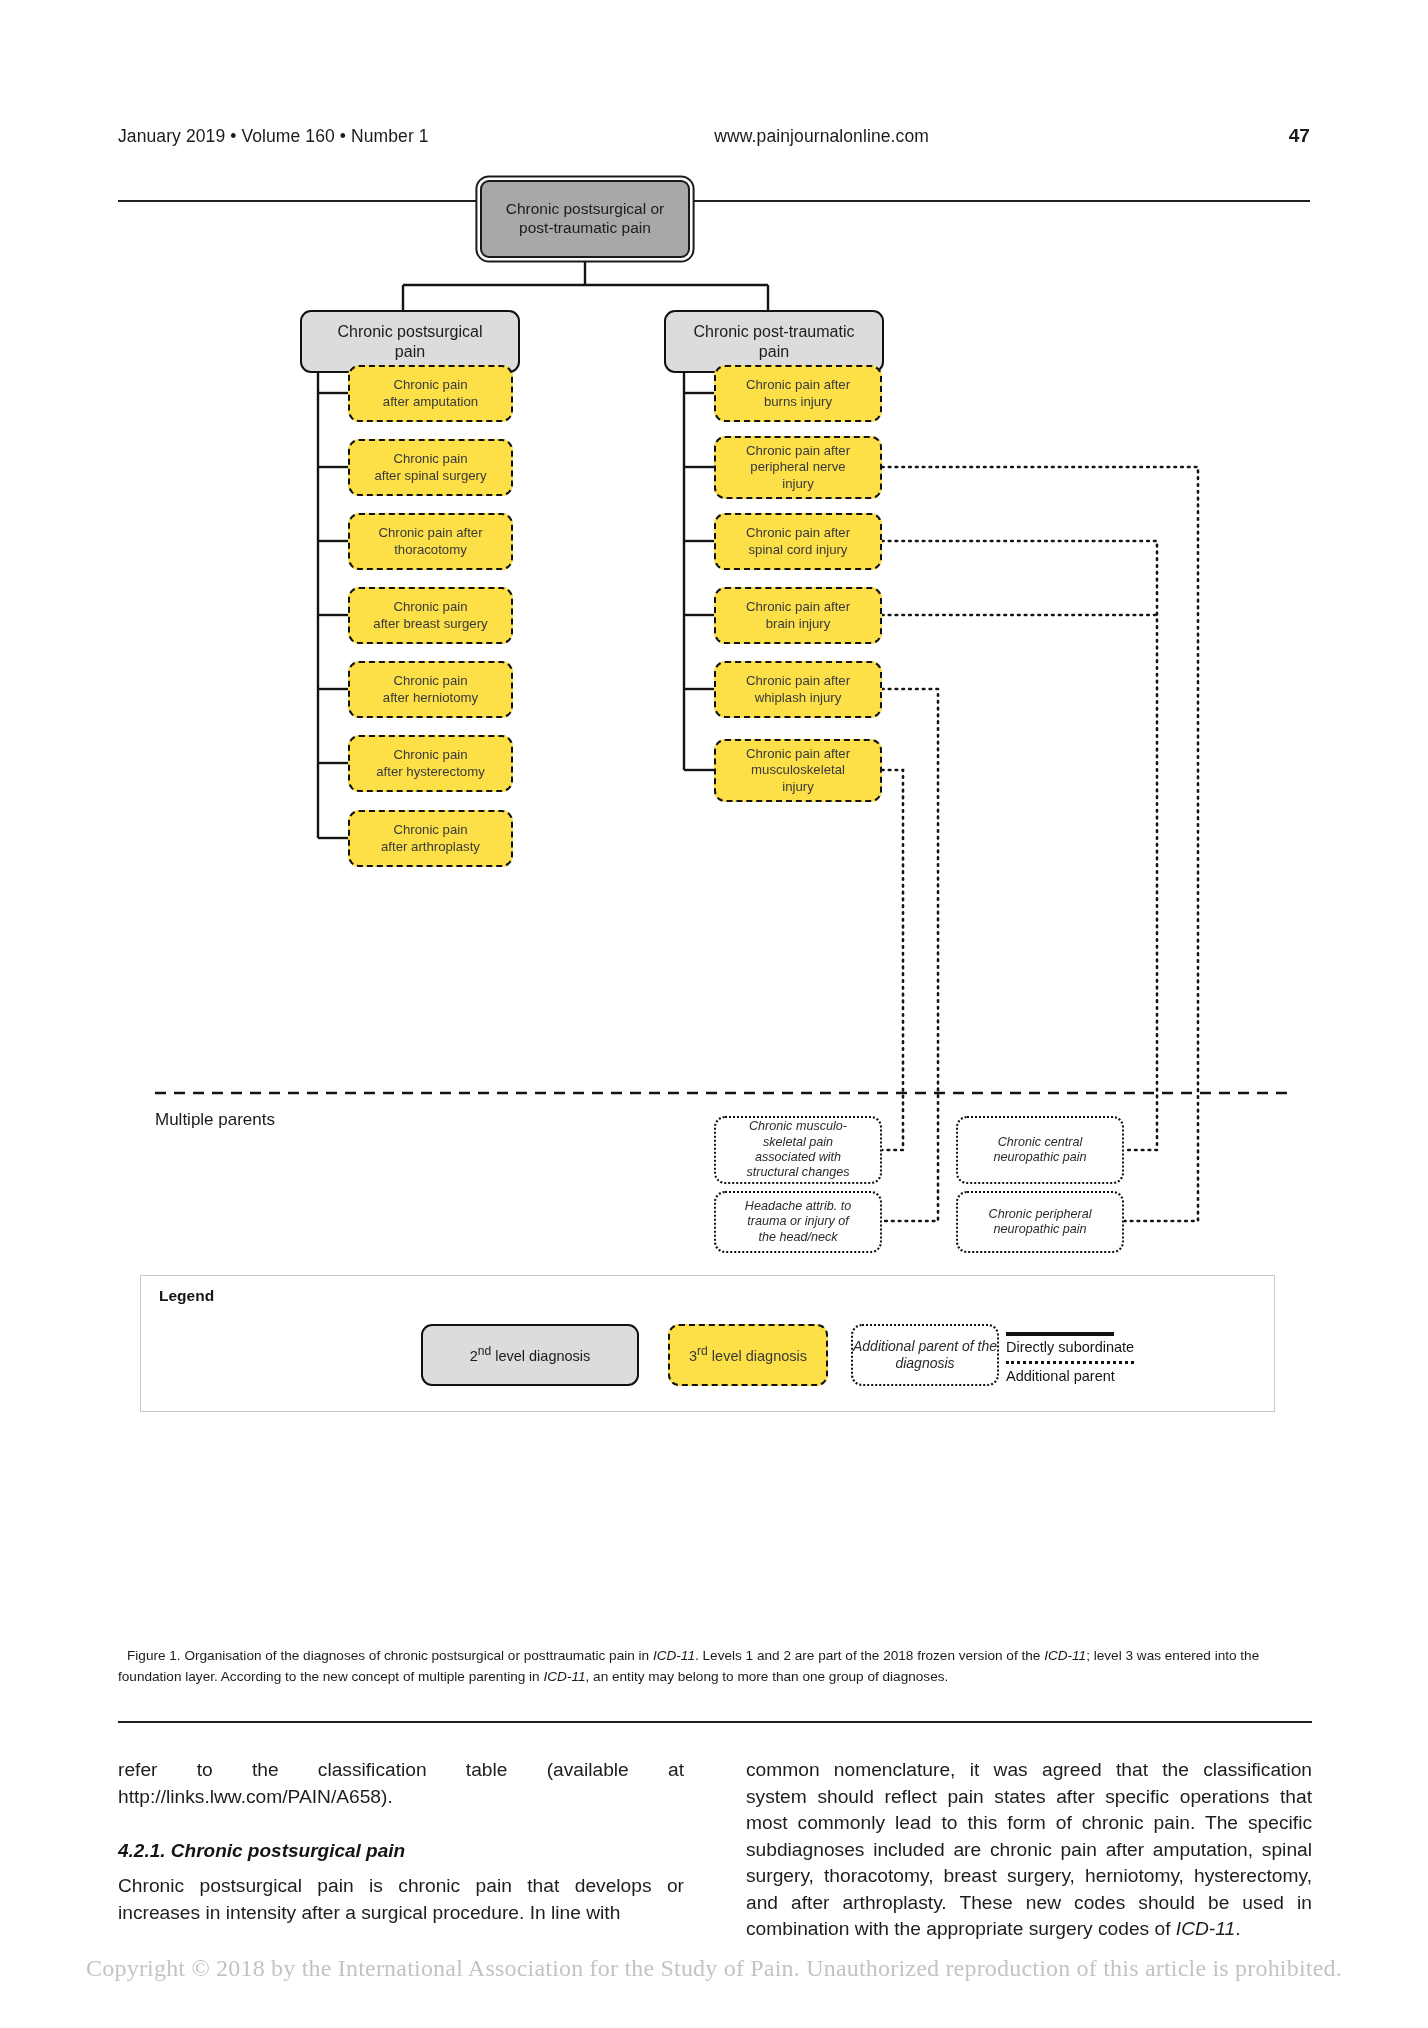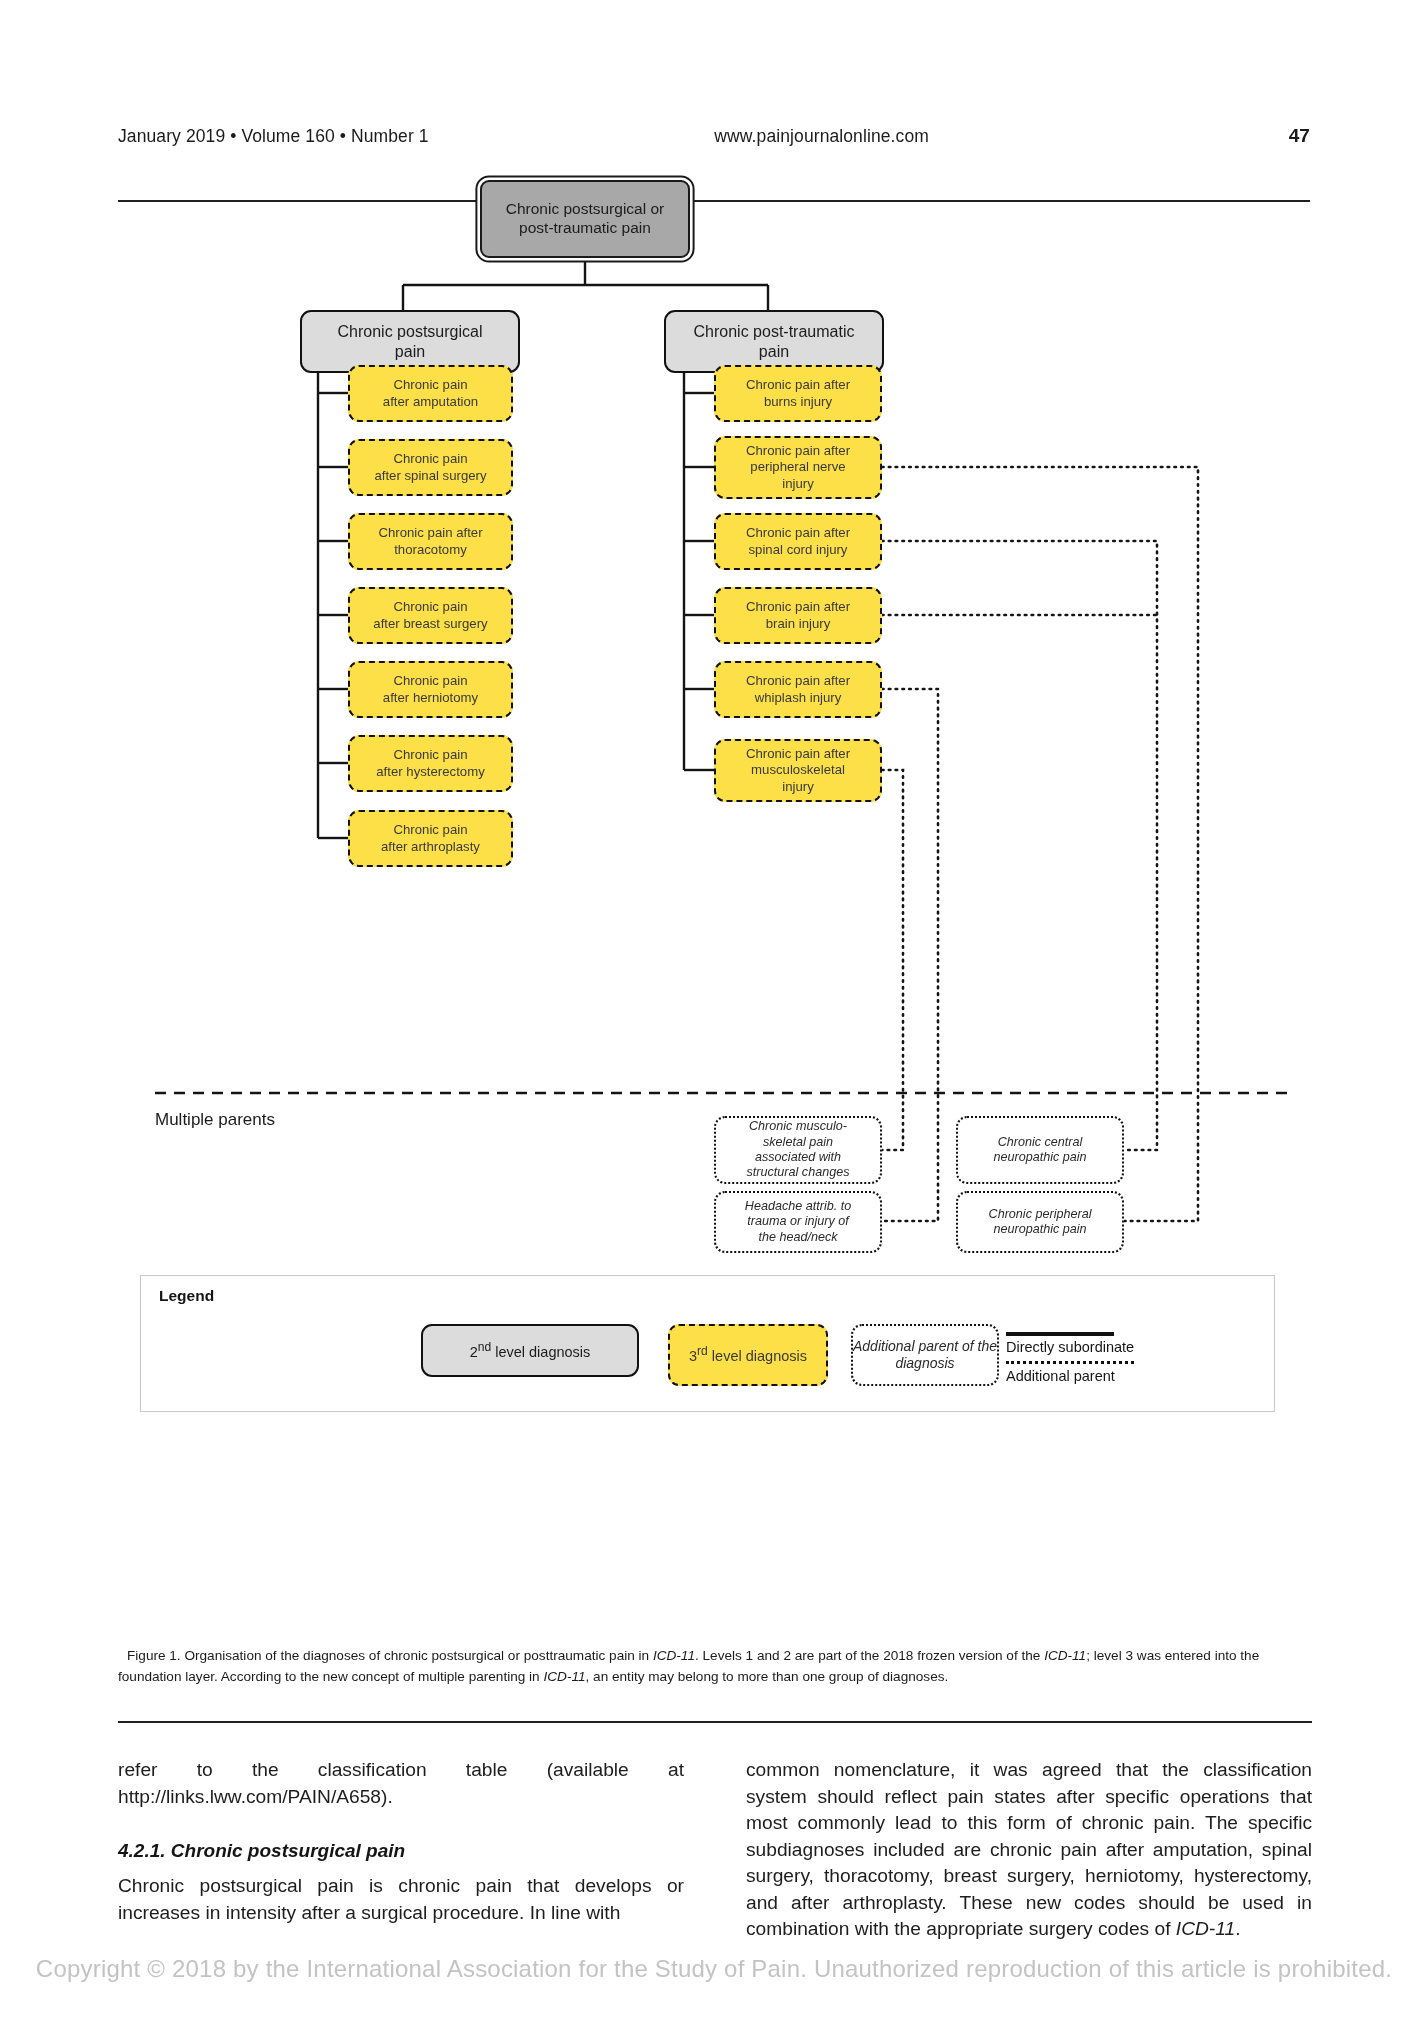--- a/index.html
+++ b/index.html
@@ -128,21 +128,21 @@
   #cols h4 {
     margin:0 0 11px 0;
     font-size:19px; font-style:italic; font-weight:bold; color:#151515;
   }
   #cols i { font-style:italic; }
 
   
   #copyright {
     position:absolute; left:0; top:1955px; width:1428px;
     text-align:center;
-    font-family:Liberation Sans, sans-serif;
+    font-family:Liberation Serif, serif;
     font-size:24px; color:#c3c3c3; letter-spacing:.2px;
   }
 </style>
 </head>
 <body>
 
 <div class="runhead">
   <div class="rh-left">January 2019 • Volume 160 • Number 1</div>
   <div class="rh-mid">www.painjournalonline.com</div>
   <div class="rh-page">47</div>
@@ -325,21 +325,21 @@
       <span>Chronic peripheral</span>
       <span>neuropathic pain</span>
     </span>
   </div>
 
   <div id="legend">
     <div class="lg-title">Legend</div>
 
 
     <div class="lg-item" style="left:280px;">
-      <div class="lg-box lvl2" style="width:218px; height:53px; font-size:14.5px;">
+      <div class="lg-box lvl2" style="width:218px; height:62px; font-size:14.5px;">
         <span><span><span>2</span><sup>nd</sup><span> level diagnosis</span></span></span>
       </div>
     </div>
 
     <div class="lg-item" style="left:527px;">
       <div class="lg-box lvl3" style="width:160px; height:62px; font-size:14.5px;">
         <span>
           <span><span>3</span><sup>rd</sup><span> level</span></span>
           <span>diagnosis</span>
         </span>

